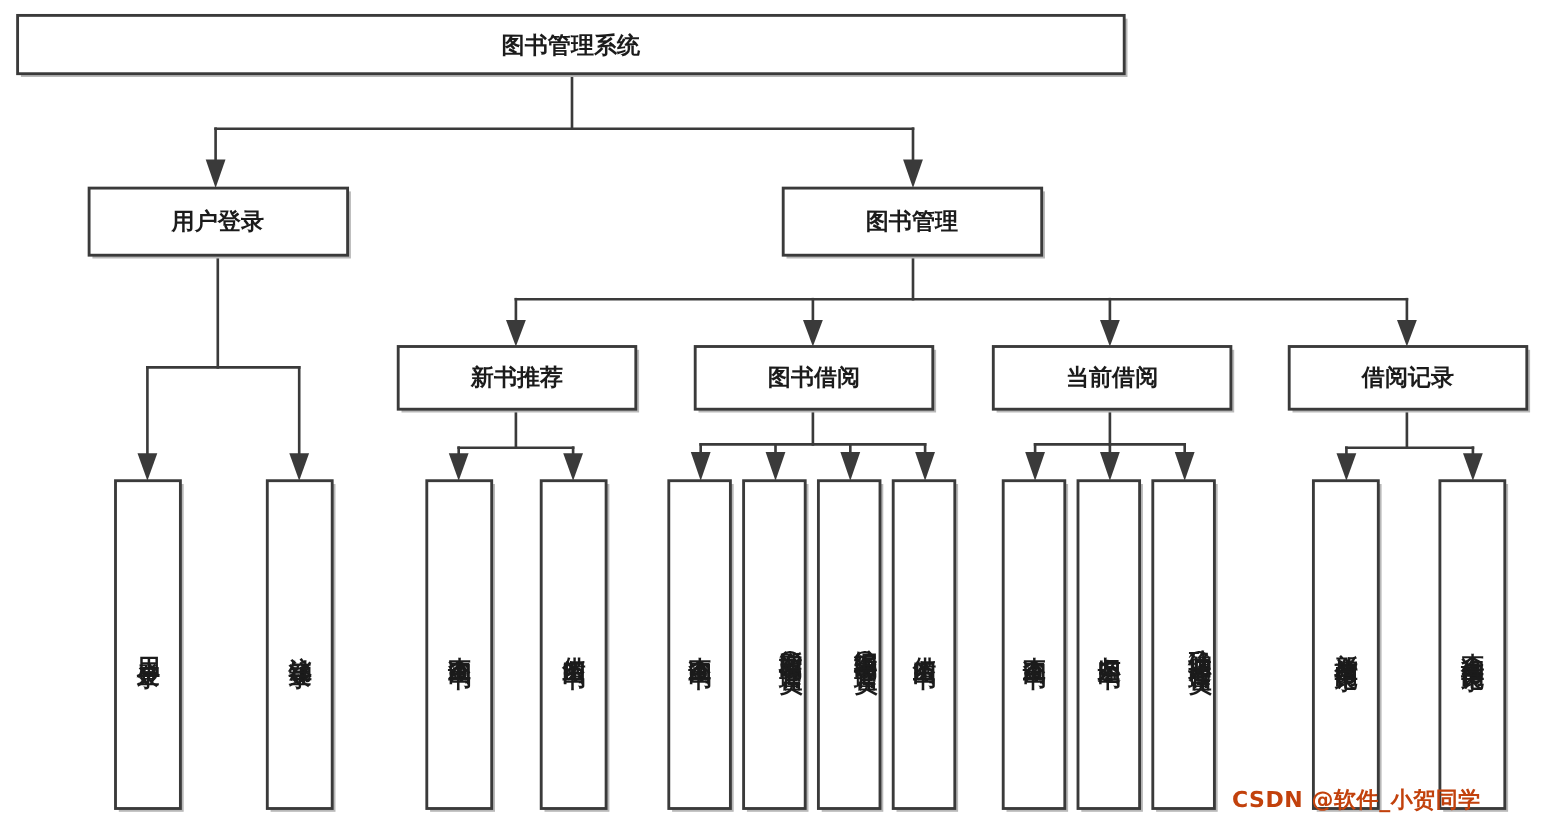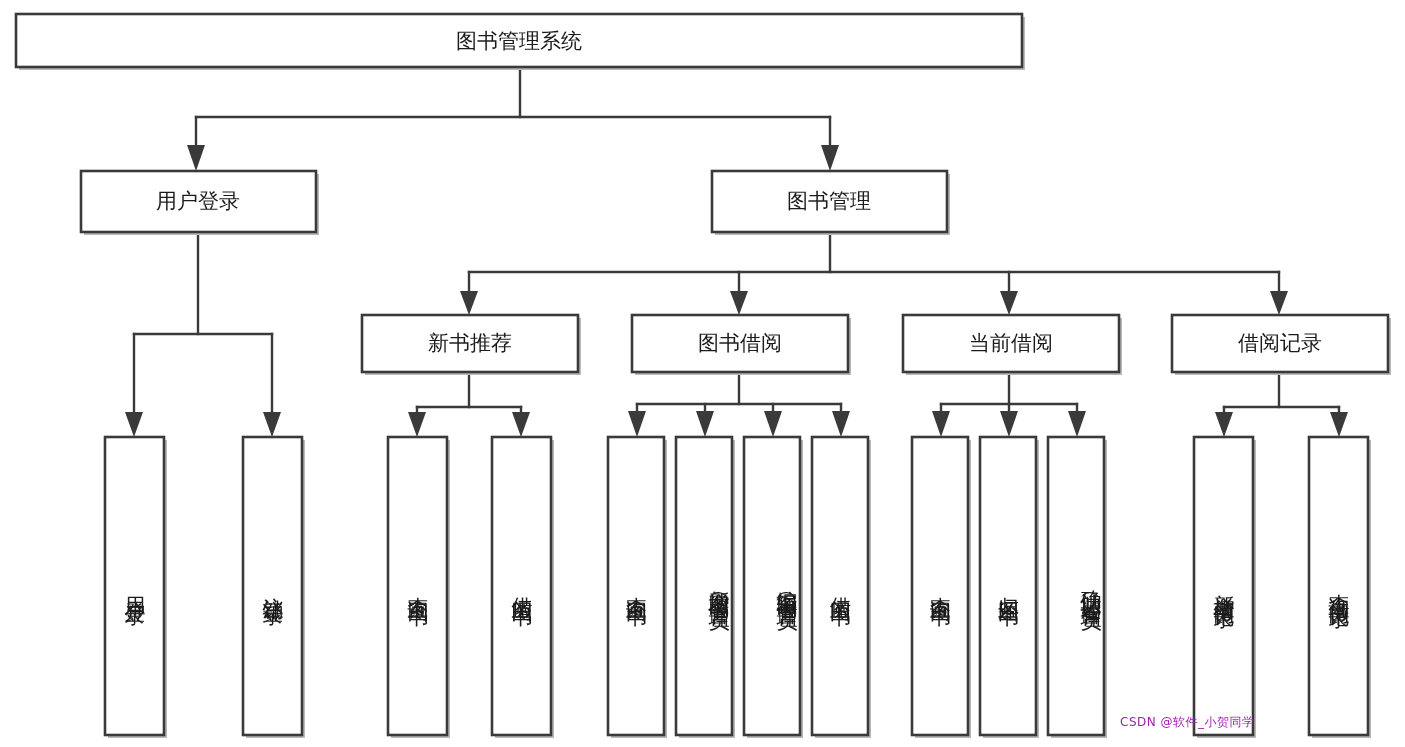--- a/index.html
+++ b/index.html
@@ -11,20 +11,21 @@
     width: 1405px;
     height: 747px;
     overflow: hidden;
     font-family: "DejaVu Sans", "Liberation Sans", sans-serif;
   }
   #diagram-root {
     position: relative;
     width: 1405px;
     height: 685px;
     background: #ffffff;
+    font-weight: bold;
   }
   svg#flow-svg {
     position: absolute;
     left: 0;
     top: 0;
     width: 1405px;
     height: 747px;
     display: block;
   }
   .node-box {
@@ -65,22 +66,22 @@
     letter-spacing: 3px;
     white-space: nowrap;
     pointer-events: none;
     text-align: center;
   }
   #watermark {
     position: absolute;
     left: 1120px;
     top: 714px;
     font-family: "DejaVu Sans", "Liberation Sans", sans-serif;
-    font-size: 12px;
-    color: #a21caf;
+    font-size: 20px;
+    color: #c2410c;
     white-space: nowrap;
     letter-spacing: 0.5px;
   }
 </style>
 </head>
 <body>
 
 <div id="diagram-root">
 
   <svg id="flow-svg" viewBox="0 0 1405 747">

